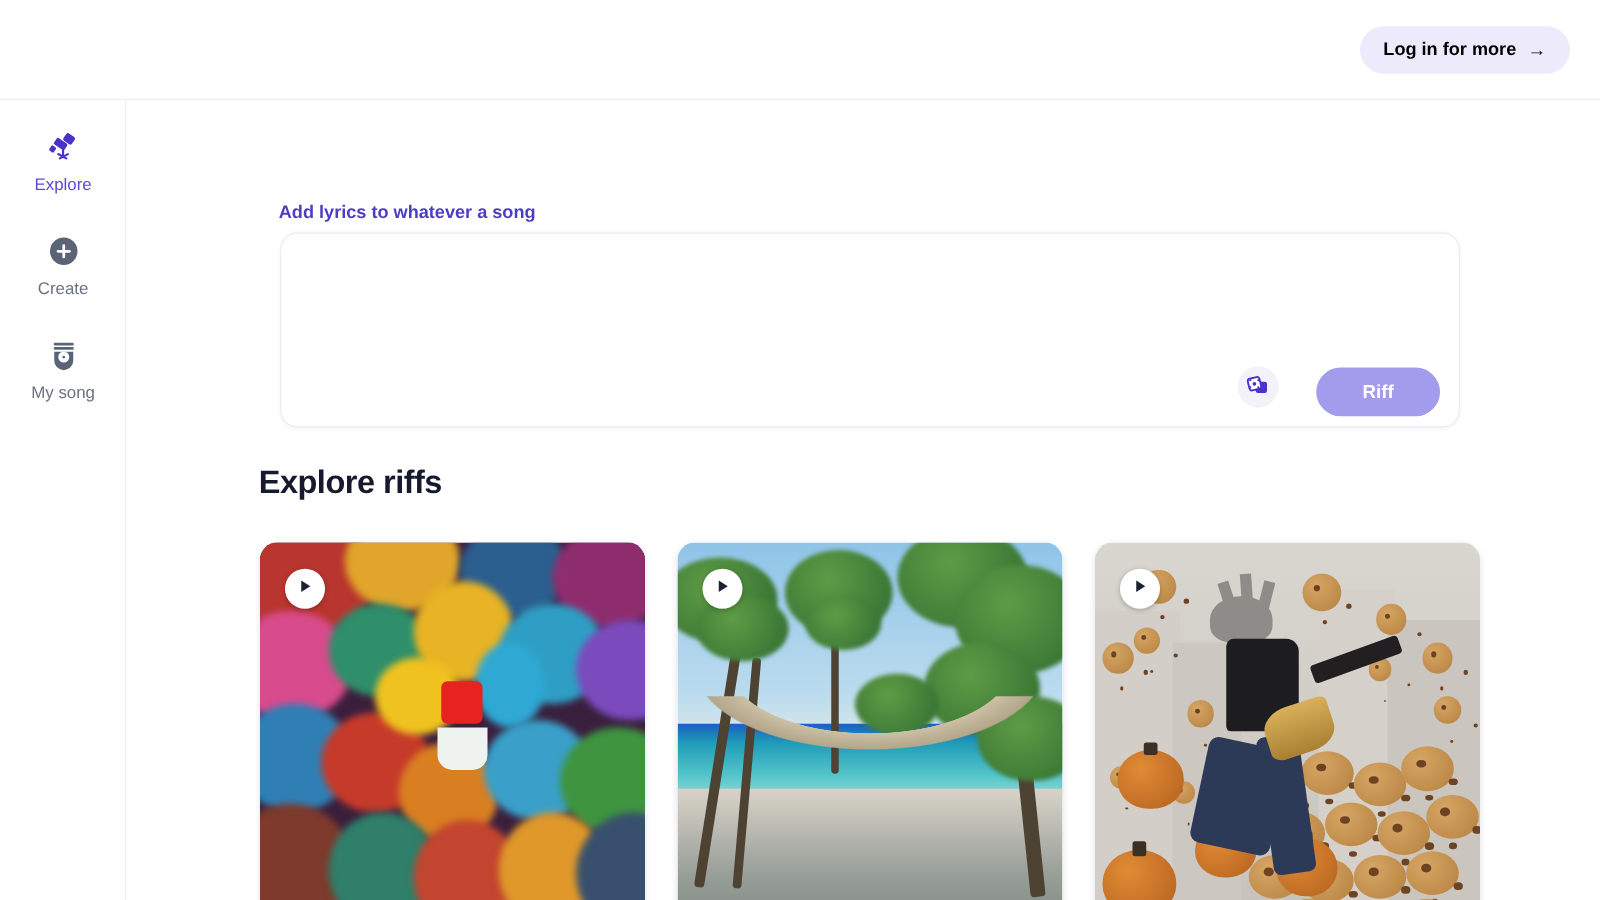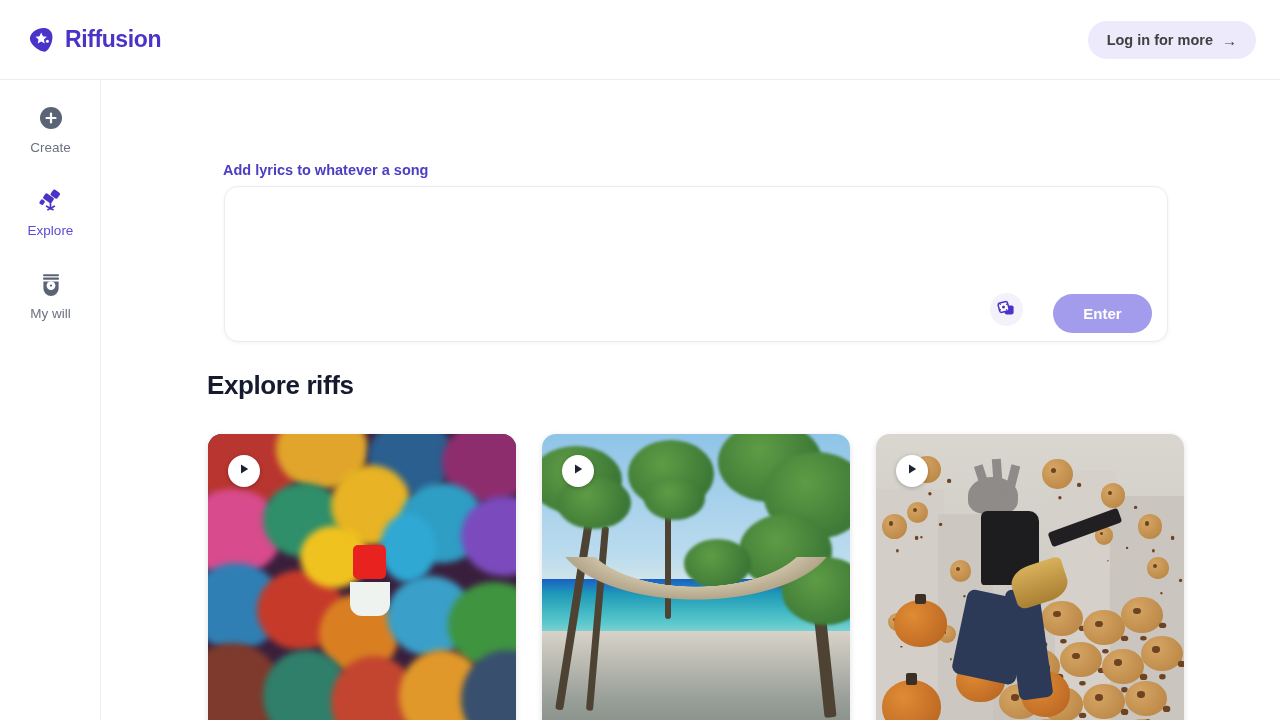--- a/index.html
+++ b/index.html
@@ -27,21 +27,21 @@
   .brand-logo { width: 28px; height: 28px; display: block; }
   .brand-name {
     font-size: 23px; font-weight: bold; color: #4a33c8;
     letter-spacing: -0.4px;
   }
   .login-btn {
     position: absolute; right: 24px; top: 21px;
     height: 38px; padding: 16px 19px;
     border-radius: 19px;
     background: #eceafb;
-    color: #404040;
+    color: #000000;
     font-size: 14.5px; font-weight: bold;
     display: flex; align-items: center; gap: 9px;
     border: none; cursor: pointer;
     font-family: "Liberation Sans", sans-serif;
   }
   .login-btn .arrow { font-size: 15px; line-height: 1; }
 
   
   .sidebar {
     position: absolute; top: 80px; left: 0;
@@ -193,74 +193,64 @@
   .pumpkin-stem { position: absolute; width: 20%; height: 22%; background: #3b3026; left: 40%; top: -14%; border-radius: 2px; }
   .rocker-body { position: absolute; background: #1d1c1f; }
   .rocker-hair { position: absolute; background: #8e8b88; }
   .guitar { position: absolute; background: linear-gradient(#d9b05a, #a97f33); }
   .cookie-pile { position: absolute; right: -2%; bottom: -4%; width: 62%; height: 52%; }
 </style>
 </head>
 <body>
 
 <div class="header">
-  <div class="brand">
-    <span class="brand-logo">
-      <svg width="28" height="28" viewBox="0 0 28 28">
-        <path d="M14.6 2.4C20 2.4 25.4 5.3 25.4 11.2c0 6.4-7.5 14.8-11.6 14.8S2.6 17.6 2.6 11.2C2.6 5.3 9.2 2.4 14.6 2.4Z" fill="#4a33c8" transform="rotate(-18 14 14)"></path>
-        <path d="M13.2 6.6l1.7 3.7 4 .5-3 2.7.8 4-3.5-2.1-3.5 2.1.8-4-3-2.7 4-.5z" fill="#ffffff"></path>
-        <circle cx="19.4" cy="15.2" r="1.5" fill="#ffffff"></circle>
-      </svg>
-    </span>
-    <span class="brand-name">Riffusion</span>
-  </div>
   <button class="login-btn">
     <span>Log in for more</span>
     <span class="arrow">→</span>
   </button>
 </div>
 
 <nav class="sidebar">
-
-  <div class="nav-item">
-    <span class="nav-icon">
-      <svg width="26" height="26" viewBox="0 0 26 26">
-        <circle cx="13" cy="13" r="11" fill="#5b6477"></circle>
-        <rect x="11.9" y="7.4" width="2.2" height="11.2" rx="1.1" fill="#ffffff"></rect>
-        <rect x="7.4" y="11.9" width="11.2" height="2.2" rx="1.1" fill="#ffffff"></rect>
-      </svg>
-    </span>
-    <span class="nav-label">Create</span>
-  </div>
 
   <div class="nav-item active">
     <span class="nav-icon">
       <svg width="28" height="28" viewBox="0 0 28 28">
         <rect x="14.2" y="3.4" width="8.2" height="7" rx="1.6" fill="#4a33c8" transform="rotate(35 18 7)"></rect>
         <rect x="6.6" y="8.4" width="10.2" height="6.2" rx="1.4" fill="#4a33c8" transform="rotate(35 12 11)"></rect>
         <rect x="3.0" y="12.6" width="4.4" height="5.0" rx="1.2" fill="#4a33c8" transform="rotate(35 5 15)"></rect>
         <rect x="12.6" y="14.2" width="1.7" height="8.4" rx="0.8" fill="#4a33c8"></rect>
         <rect x="8.3" y="20.2" width="9.0" height="1.7" rx="0.8" fill="#4a33c8" transform="rotate(28 13 21)"></rect>
         <rect x="9.6" y="20.2" width="9.0" height="1.7" rx="0.8" fill="#4a33c8" transform="rotate(-28 14 21)"></rect>
       </svg>
     </span>
     <span class="nav-label">Explore</span>
   </div>
 
   <div class="nav-item">
     <span class="nav-icon">
       <svg width="26" height="26" viewBox="0 0 26 26">
+        <circle cx="13" cy="13" r="11" fill="#5b6477"></circle>
+        <rect x="11.9" y="7.4" width="2.2" height="11.2" rx="1.1" fill="#ffffff"></rect>
+        <rect x="7.4" y="11.9" width="11.2" height="2.2" rx="1.1" fill="#ffffff"></rect>
+      </svg>
+    </span>
+    <span class="nav-label">Create</span>
+  </div>
+
+  <div class="nav-item">
+    <span class="nav-icon">
+      <svg width="26" height="26" viewBox="0 0 26 26">
         <rect x="5" y="3.2" width="16" height="2.1" rx="1" fill="#5b6477"></rect>
         <rect x="5" y="6.6" width="16" height="2.1" rx="1" fill="#5b6477"></rect>
         <path d="M5.4 10.4h15.2v7.1a7.6 7.6 0 0 1-15.2 0z" fill="#5b6477"></path>
         <circle cx="13" cy="14.6" r="4.4" fill="#ffffff"></circle>
         <circle cx="13" cy="14.6" r="1.1" fill="#5b6477"></circle>
       </svg>
     </span>
-    <span class="nav-label">My will</span>
+    <span class="nav-label">My song</span>
   </div>
 
 </nav>
 
 <div class="main">
 
   <div class="lyrics-label">Add lyrics to whatever a song</div>
 
   <div class="composer">
 
@@ -271,21 +261,21 @@
           <rect x="1.8" y="3.2" width="9.6" height="9.6" rx="2" transform="rotate(-14 6.6 8)" fill="#ffffff" stroke="#4a33c8" stroke-width="1.5"></rect>
           <circle cx="6.5" cy="8" r="1.5" fill="#4a33c8"></circle>
           <circle cx="3.3" cy="5.2" r="0.8" fill="#4a33c8"></circle>
           <circle cx="9.6" cy="10.7" r="0.8" fill="#4a33c8"></circle>
           <circle cx="9.6" cy="5.2" r="0.8" fill="#4a33c8"></circle>
           <circle cx="3.3" cy="10.7" r="0.8" fill="#4a33c8"></circle>
         </svg>
       </span>
     </button>
 
-    <button class="riff-btn">Enter</button>
+    <button class="riff-btn">Riff</button>
   </div>
 
   <h2 class="section-title">Explore riffs</h2>
 
   <div class="cards">
 
     <div class="card">
       <div class="card-art art-crowd">
         <div class="blob" style="left:-6%;top:-6%;width:36%;height:30%;background:#b9352f"></div>
         <div class="blob" style="left:22%;top:-8%;width:30%;height:26%;background:#e0a52a"></div>

